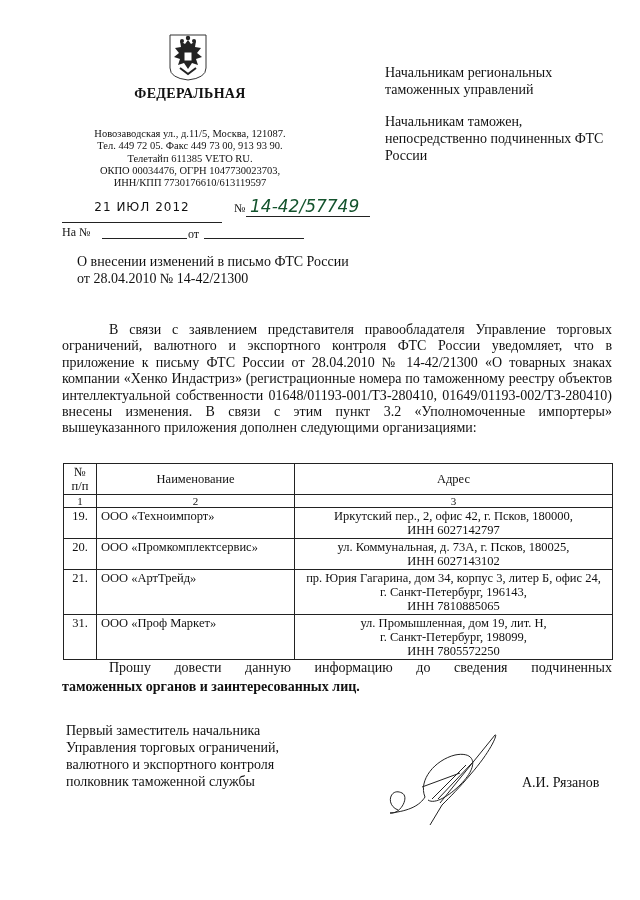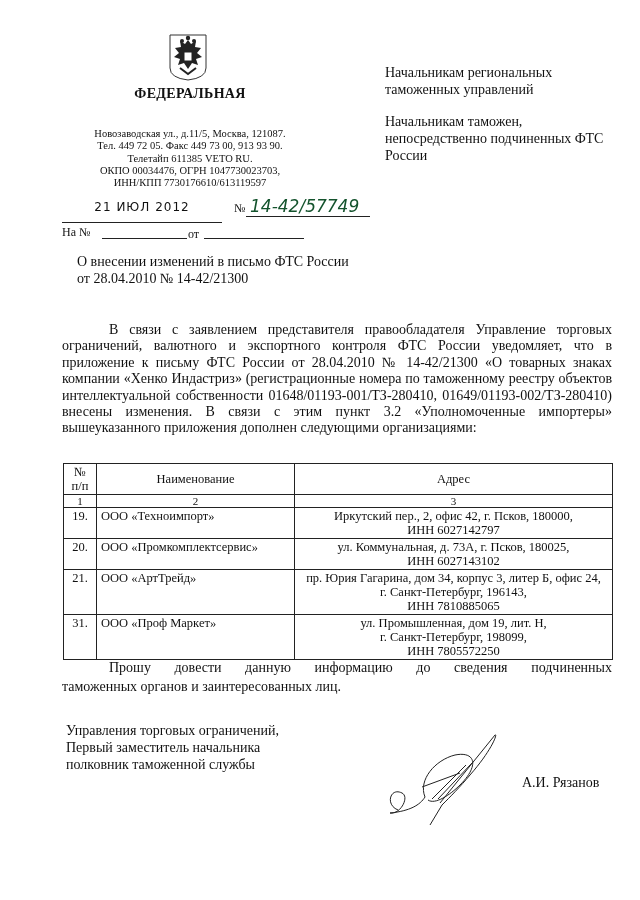--- a/index.html
+++ b/index.html
@@ -29,21 +29,21 @@
   table.orgs { position:absolute; left:63px; top:463px; width:550px; border-collapse:collapse;
                font-size:12.5px; line-height:14px; }
   table.orgs td, table.orgs th { border:1px solid #222; padding:1px 4px; vertical-align:top; font-weight:normal; }
   table.orgs th { text-align:center; vertical-align:middle; }
   .c1 { width:24px; text-align:center; }
   .c2 { width:189px; }
   .c3 { text-align:center; }
   .idx td { text-align:center; padding:0 4px; line-height:10px; font-size:11px; }
   .closing { left:62px; top:658px; width:550px; font-size:14px; line-height:19px; text-align:justify; }
   .closing p { margin:0; text-indent:47px; text-align-last:justify; }
-  .closing .l2 { text-indent:0; text-align-last:left; }
+  .closing .l2 { text-indent:0; text-align-last:left;font-weight:bold; }
   .sign-title { left:66px; top:722px; width:260px; font-size:14px; line-height:17px; }
   .signature { left:380px; top:725px; width:130px; height:100px; }
   .signer { left:522px; top:775px; font-size:14px; }
 </style>
 </head>
 <body>
 
 <div class="abs emblem">
   <svg width="44" height="50" viewBox="0 0 44 50">
     <path d="M4 3 H40 V36 Q40 46 22 48 Q4 46 4 36 Z" fill="none" stroke="#333" stroke-width="1"></path>
@@ -140,22 +140,23 @@
   </tr>
 </tbody>
   </table>
 
 <div class="abs closing">
   <p>Прошу довести данную информацию до сведения подчиненных</p>
   <p class="l2">таможенных органов и заинтересованных лиц.</p>
 </div>
 
 <div class="abs sign-title">
+  <div>Первый заместитель начальника</div>
   <div>Управления торговых ограничений,</div>
-  <div>Первый заместитель начальника</div>
+  <div>валютного и экспортного контроля</div>
   <div>полковник таможенной службы</div>
 </div>
 
 <div class="abs signature">
   <svg width="130" height="100" viewBox="0 0 130 100">
     <path d="M18 85 C5 80 10 62 22 68 C30 72 20 90 10 88 C30 86 40 80 45 72" fill="none" stroke="#222" stroke-width="1"></path>
     <path d="M45 72 C38 55 55 35 75 30 C95 26 100 40 80 60 C70 70 55 80 48 75" fill="none" stroke="#222" stroke-width="1"></path>
     <path d="M42 62 L80 48 M52 74 L86 40 M58 74 L92 38 M60 78 L115 10 C118 8 112 25 90 50 C80 62 70 72 62 80 M62 80 L50 100" fill="none" stroke="#222" stroke-width="1"></path>
   </svg>
 </div>

